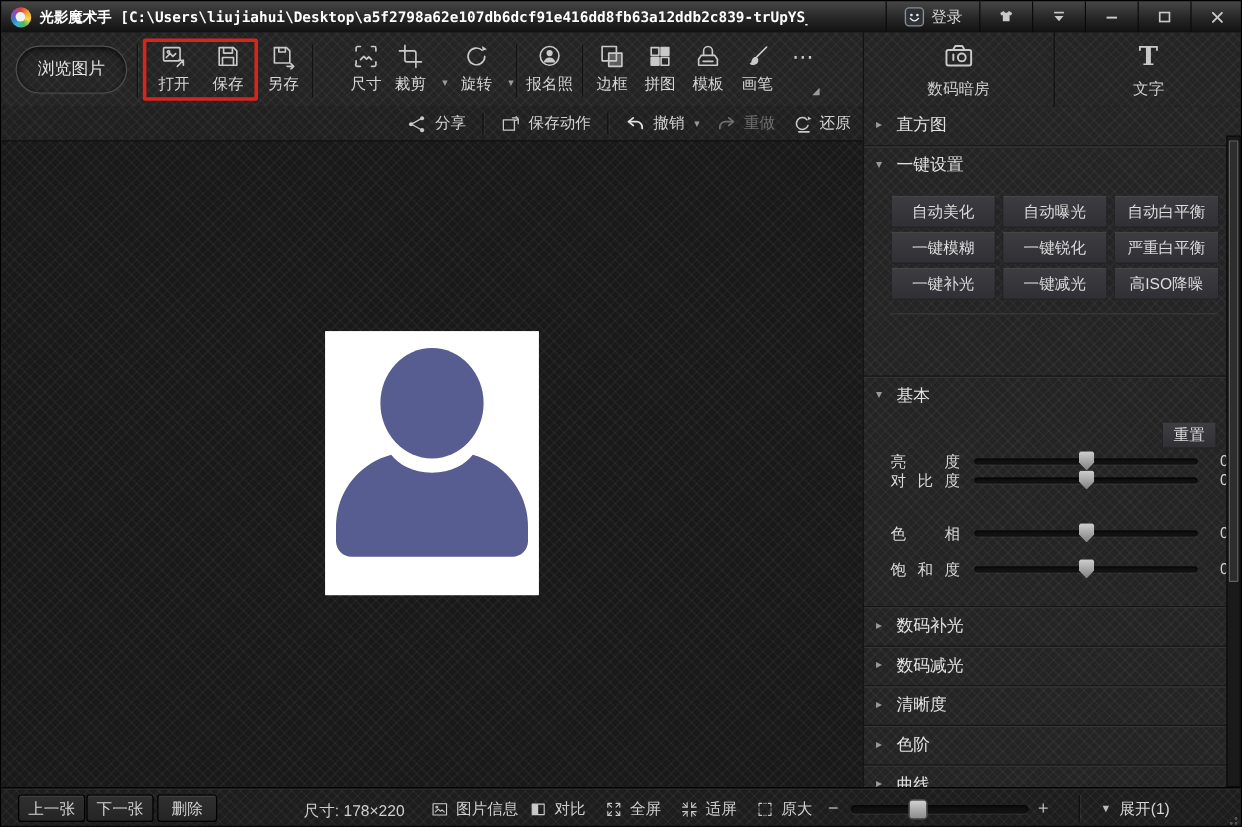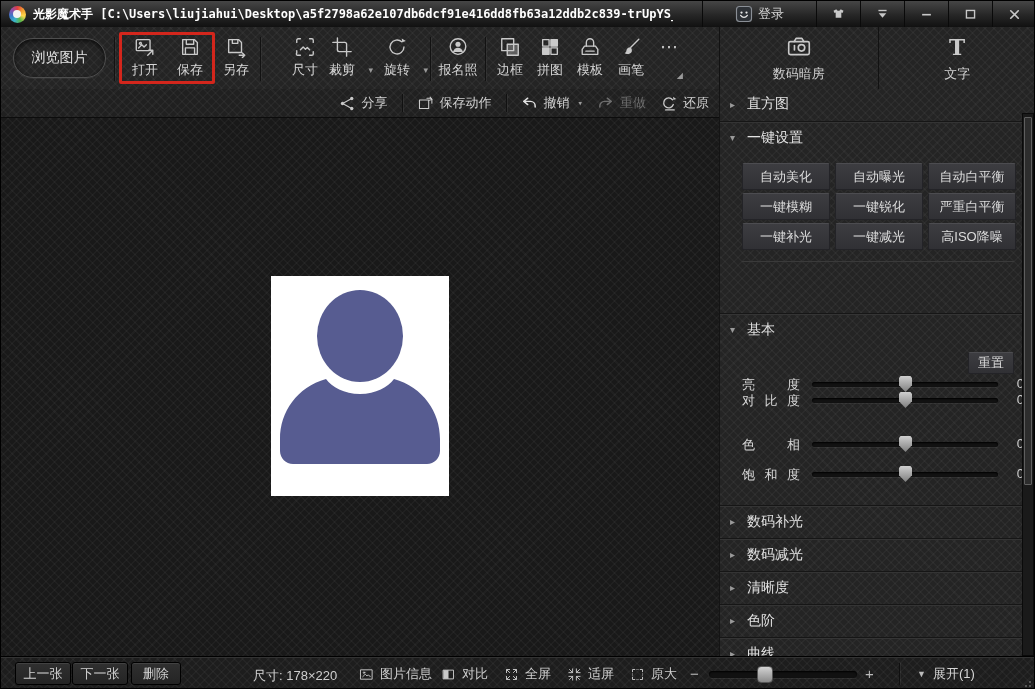--- a/index.html
+++ b/index.html
@@ -13,21 +13,21 @@
   }
   
   .titlebar { position:absolute; left:0; top:0; width:1035px; height:26px;
     background:linear-gradient(#464646,#262626 55%,#111); display:flex; align-items:center; }
   .logo { width:17px; height:17px; border-radius:50%; margin:0 7px 0 8px; position:relative;
     background:conic-gradient(#e34040,#f0a030,#ffd84d,#58b54a,#3ab5c9,#3a78c9,#8a4fb0,#e34040); }
   .logo::after { content:""; position:absolute; left:4px; top:4px; width:8px; height:8px; border-radius:50%; background:#f2f2f2; }
   .title { font-family:"DejaVu Sans Mono",monospace; font-weight:bold; font-size:12px; color:#fff;
     white-space:nowrap; overflow:hidden; max-width:640px; }
   .tb-right { position:absolute; right:0; top:0; height:26px; display:flex; align-items:stretch; }
-  .login { display:flex; align-items:center; gap:5px; padding:0 32px; border-left:1px solid #0a0a0a; cursor:pointer; }
+  .login { display:flex; align-items:center; gap:5px; padding:0 14px; border-left:1px solid #0a0a0a; cursor:pointer; }
   .login-face { width:18px; height:18px; }
   .wbtn { width:44px; display:flex; align-items:center; justify-content:center; border-left:1px solid #0a0a0a; cursor:pointer; }
   .wbtn svg { width:15px; height:15px; }
   
   .toolbar { position:absolute; left:0; top:26px; width:1035px; height:62px; background-color:#242424; }
   .browse { position:absolute; left:12px; top:11px; width:93px; height:40px; border-radius:20px;
     border:1px solid #4e4e4e; box-shadow:inset 0 2px 5px rgba(0,0,0,.7), 0 1px 0 rgba(255,255,255,.05);
     display:flex; align-items:center; justify-content:center; font-size:14px; color:#e2e2e2; cursor:pointer; }
   .tbtn { position:absolute; top:6px; height:50px; display:flex; flex-direction:column; align-items:center;
     justify-content:space-between; padding:3px 0 4px; cursor:pointer; }
@@ -43,21 +43,21 @@
   .tab { flex:1; display:flex; flex-direction:column; align-items:center; justify-content:space-between;
     padding:7px 0 6px; border-left:1px solid #121212; cursor:pointer; }
   .tab svg { width:26px; height:26px; }
   .tab .tab-lab { font-size:13px; color:#cfcfcf; }
   .tab.active { background:linear-gradient(180deg,#0a1016 0%,#14304b 55%,#3d80bd 100%);
     border-top:2px solid #7fb7e8; box-shadow:inset 1px 0 0 #0a0a0a, inset -1px 0 0 #0a0a0a; }
   .tab.active .tab-lab { color:#e4f2ff; }
   
   .actionbar { position:absolute; left:0; top:88px; width:718px; height:29px; background-color:#202020;
     border-bottom:1px solid #0c0c0c; display:flex; align-items:center; justify-content:flex-end; gap:14px; padding-right:10px; }
-  .act { display:flex; align-items:center; gap:6px; cursor:pointer; color:#d2d2d2;font-family:Liberation Mono, monospace; }
+  .act { display:flex; align-items:center; gap:6px; cursor:pointer; color:#d2d2d2; }
   .act svg { width:17px; height:17px; }
   .act.disabled { color:#6e6e6e; }
   .asep { width:1px; height:18px; background:#111; box-shadow:1px 0 0 rgba(255,255,255,.06); }
   .act .dd2 { font-size:9px; color:#9a9a9a; margin-left:2px; }
   
   .canvas { position:absolute; left:0; top:117px; width:718px; height:538px; background-color:#191919; }
   .photo { position:absolute; left:270px; top:158px; width:178px; height:220px; background:#fff; }
   .photo svg { width:100%; height:100%; display:block; }
   
   .panel { position:absolute; left:718px; top:88px; width:317px; height:567px; background-color:#242424;

